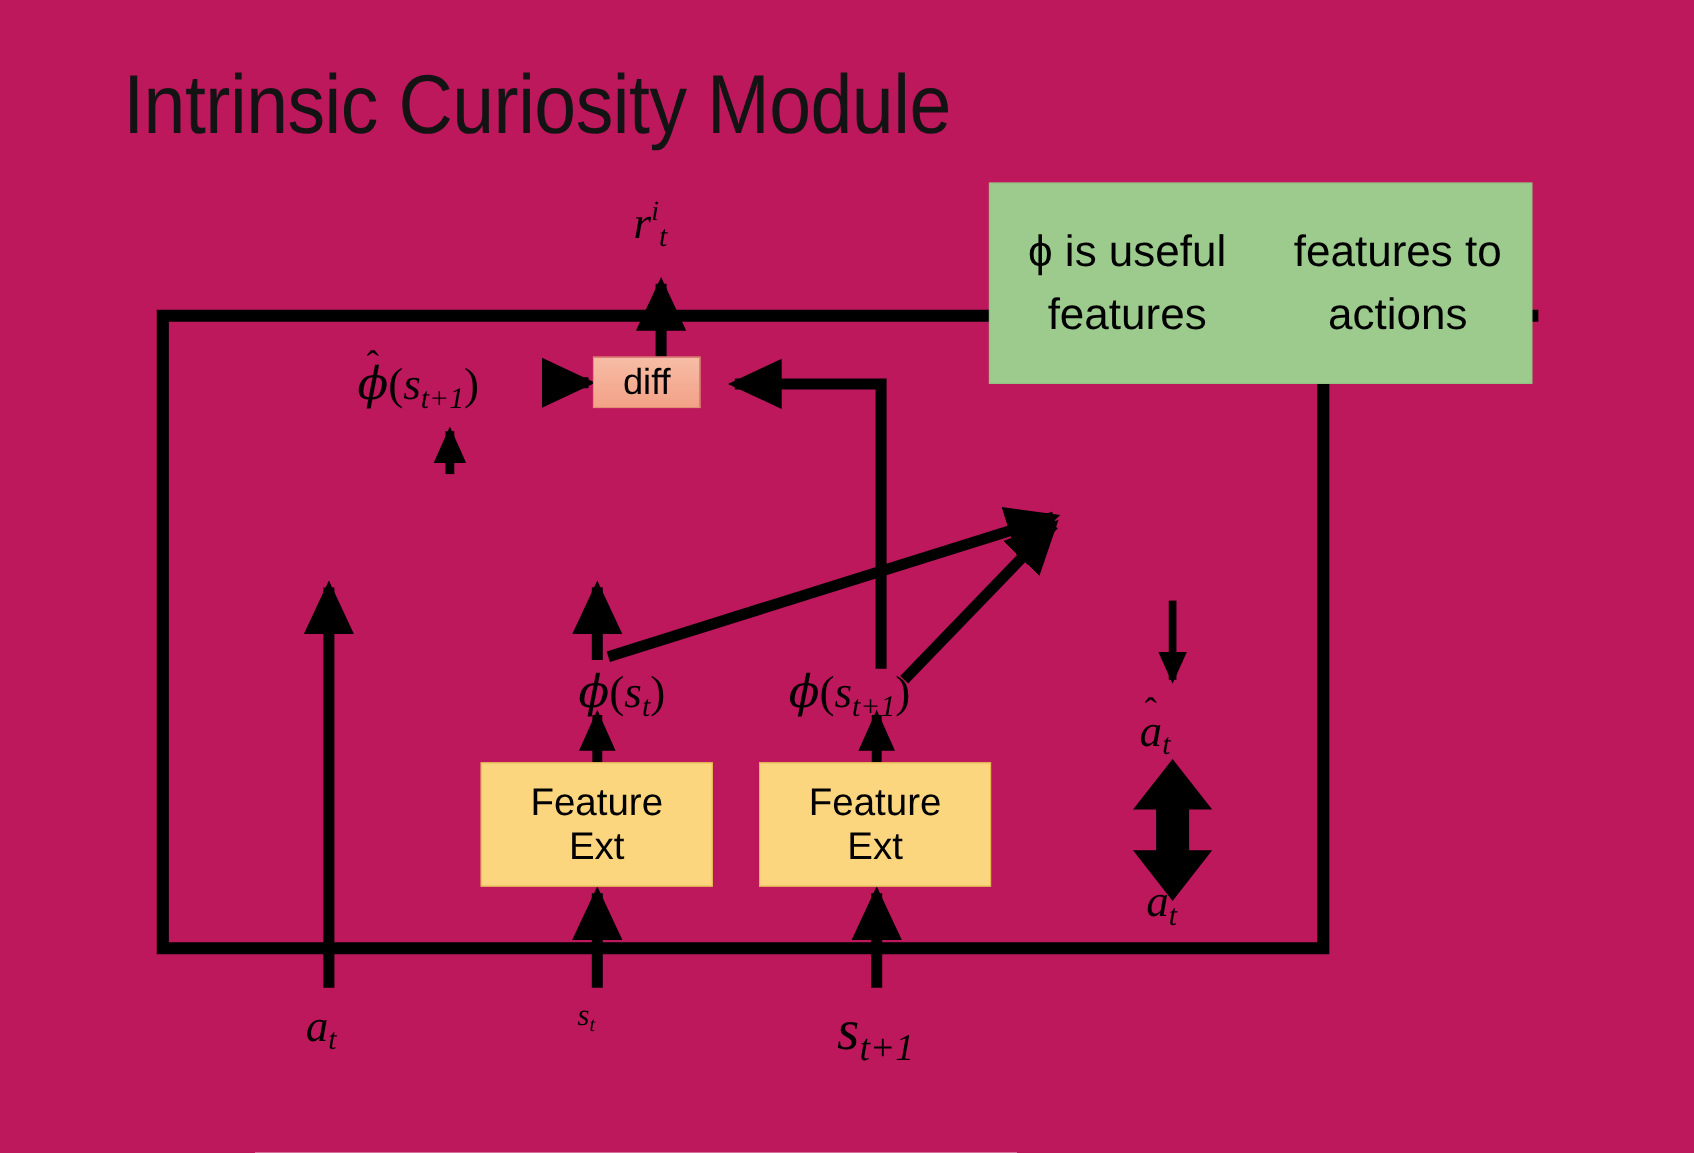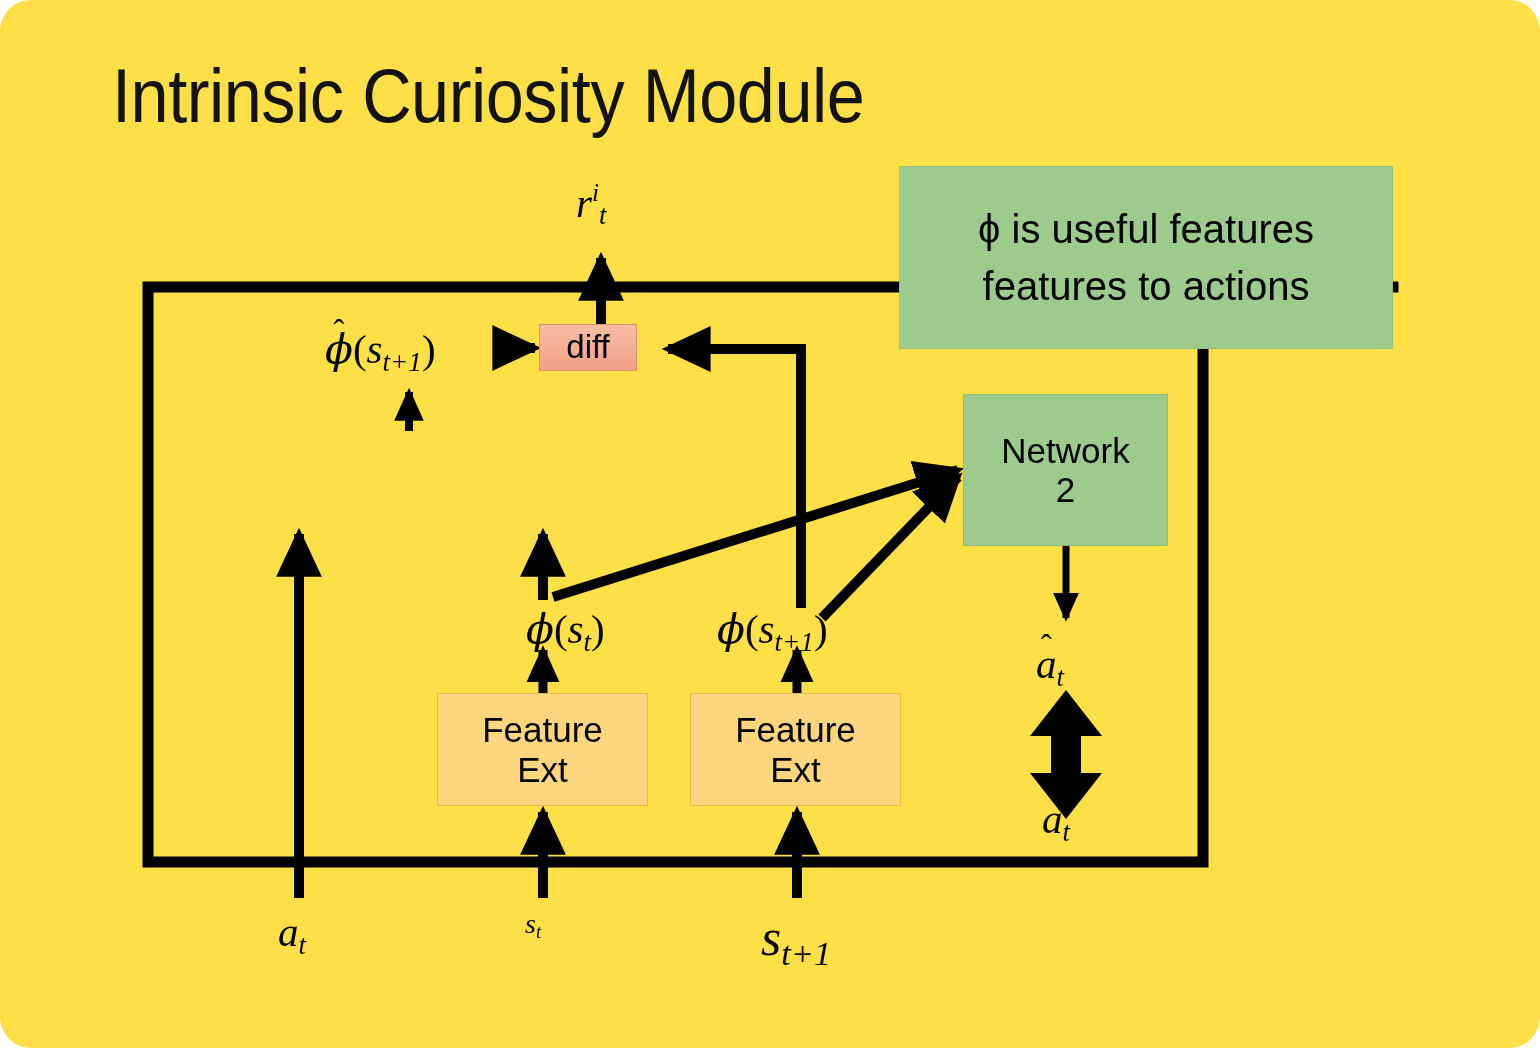--- a/index.html
+++ b/index.html
@@ -9,23 +9,22 @@
     background: #ffffff;
   }
   body {
     font-family: "Liberation Sans", sans-serif;
     color: #000000;
   }
   #stage {
     position: relative;
     width: 1540px;
     height: 1048px;
-    background: #fde047;
+    background: #be185d;
     overflow: hidden;
-    border-radius: 31px;
   }
   #title {
     position: absolute;
     left: 112px;
     top: 52px;
     font-size: 76px;
     font-weight: 400;
     letter-spacing: -0.5px;
     color: #131313;
     white-space: nowrap;
@@ -100,21 +99,20 @@
     flex-direction: column;
   }
   .node-callout {
     left: 899px;
     top: 166px;
     width: 494px;
     height: 183px;
     background: #9ccb8d;
     border: 1px solid #93c383;
     font-size: 40px;
-    flex-direction: column;
     line-height: 1.42;
   }
   .node-line {
     display: block;
   }
   .math {
     position: absolute;
     color: #000000;
     font-family: "Liberation Serif", serif;
     font-style: italic;
@@ -238,24 +236,20 @@
       <path d="M 1066 690 L 1102 736 L 1081 736 L 1081 773 L 1102 773
                L 1066 819 L 1030 773 L 1051 773 L 1051 736 L 1030 736 Z" fill="#000000"></path>
     </g>
   </svg>
 
 
   <div class="node node-diff">
     <span>diff</span>
   </div>
 
-  <div class="node node-net2">
-    <span class="node-line">Network</span>
-    <span class="node-line">2</span>
-  </div>
 
   <div class="node node-fe1">
     <span class="node-line">Feature</span>
     <span class="node-line">Ext</span>
   </div>
 
   <div class="node node-fe2">
     <span class="node-line">Feature</span>
     <span class="node-line">Ext</span>
   </div>

